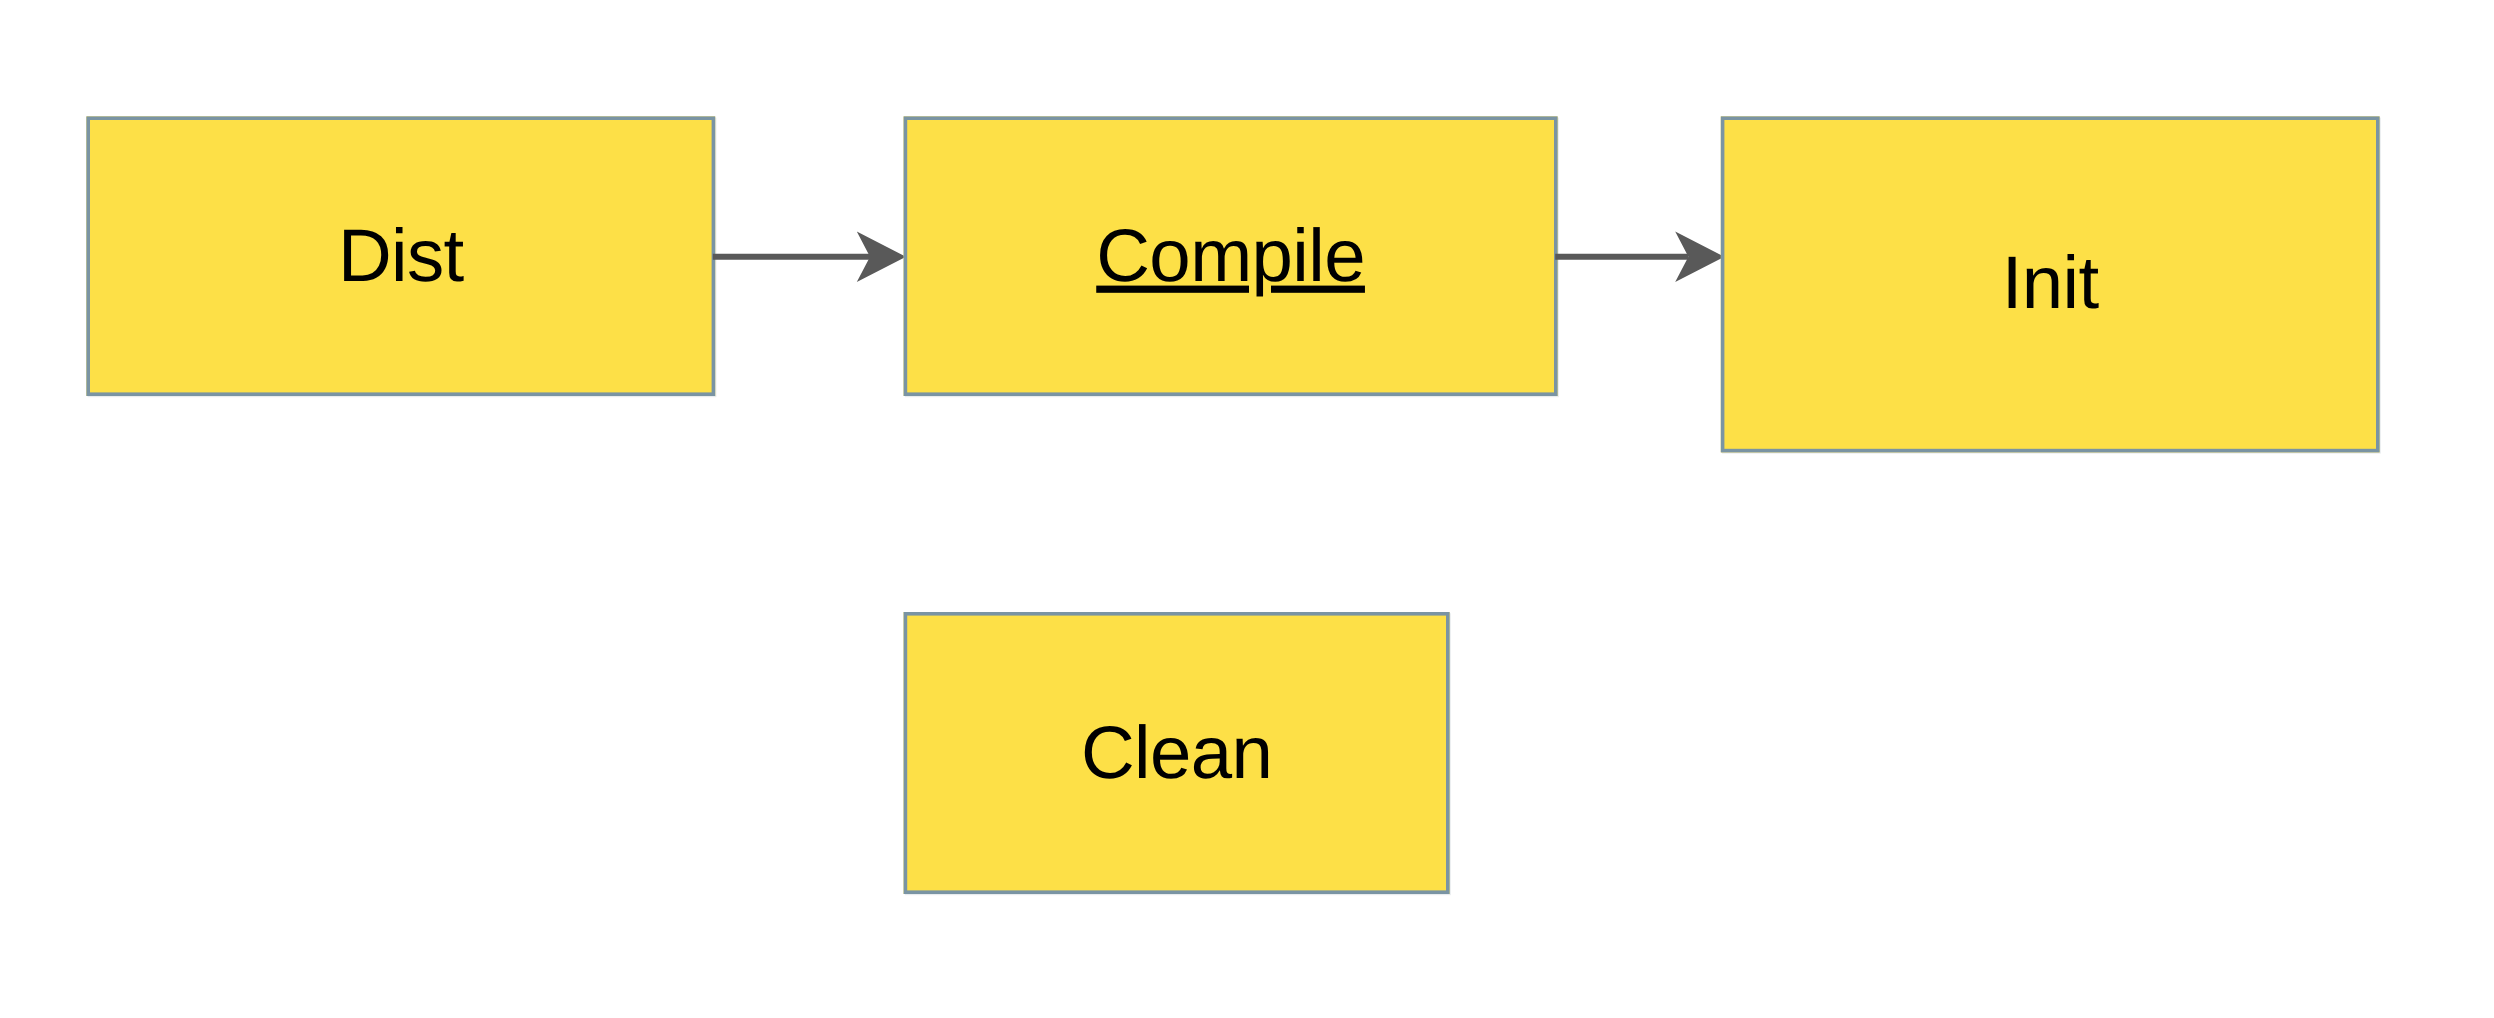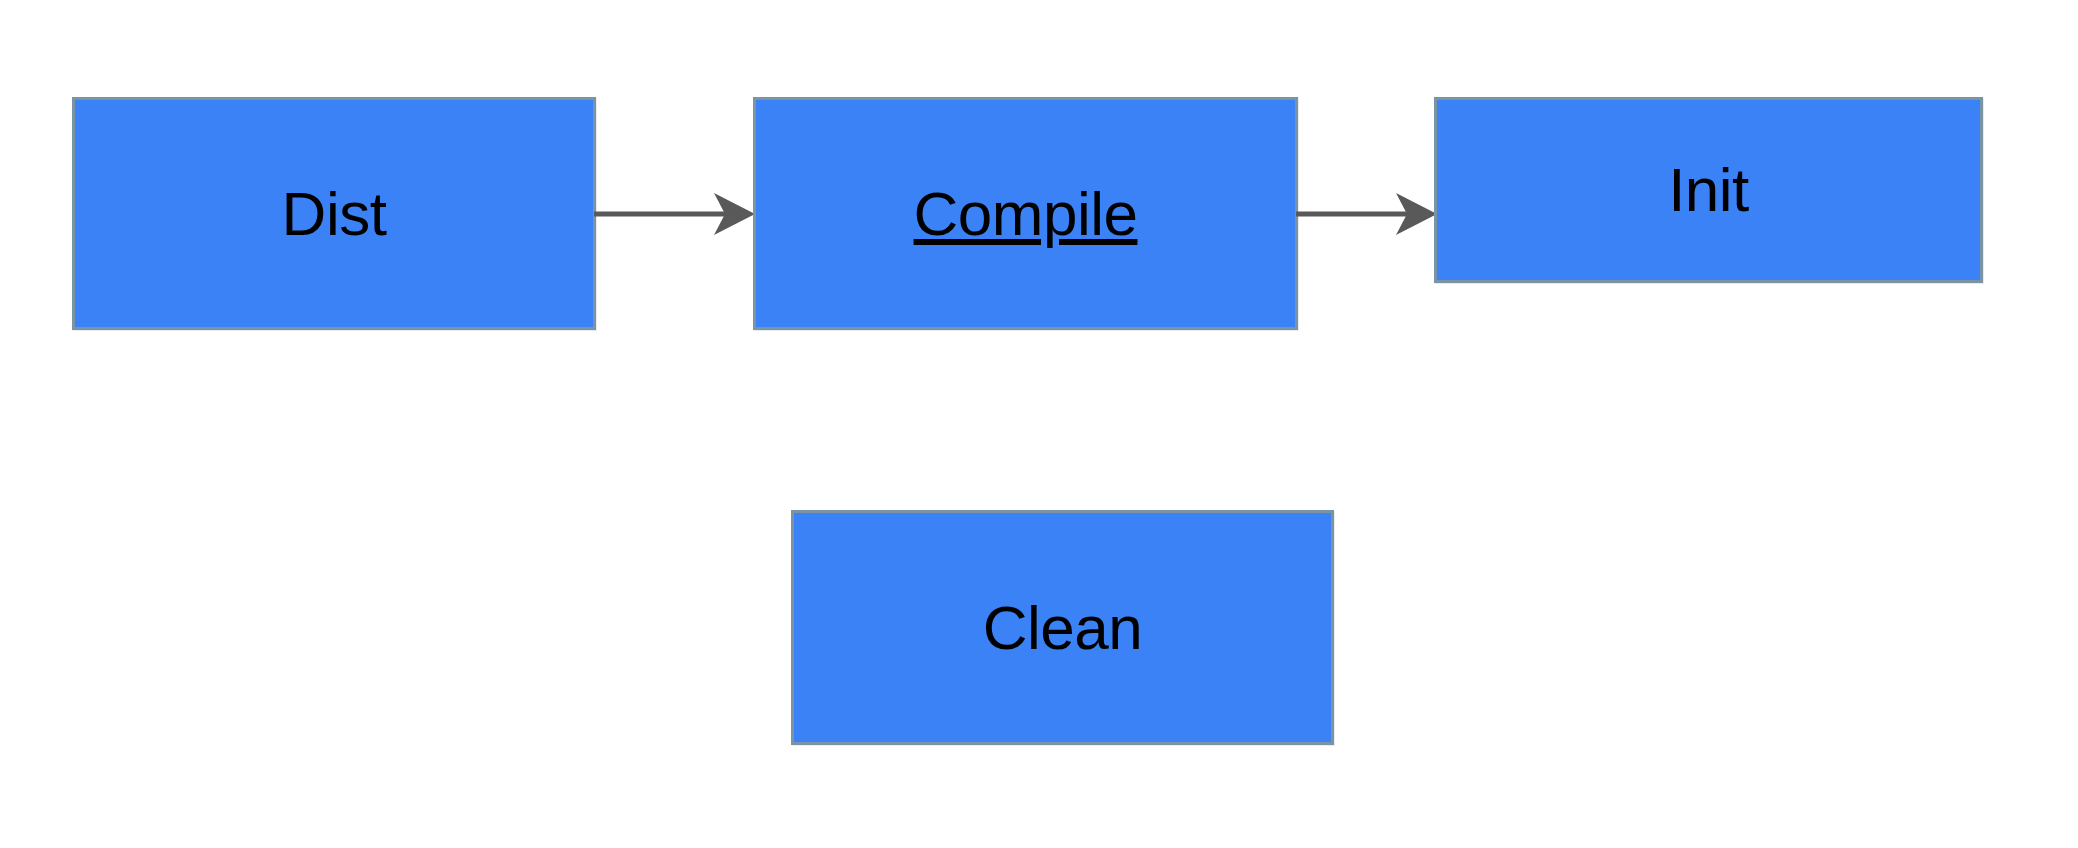--- a/index.html
+++ b/index.html
@@ -17,43 +17,43 @@
     width: 2078px;
     height: 848px;
     background: #ffffff;
     overflow: hidden;
   }
 
   
   .node {
     position: absolute;
     box-sizing: border-box;
-    background: #3b82f6;
+    background: #fde047;
     border: 3px solid #7a94a3;
     box-shadow: 1px 1px 0 0 #e8ecee;
     display: flex;
     align-items: center;
     justify-content: center;
   }
   .node-label {
     font-family: "Liberation Sans", sans-serif;
     font-size: 62px;
     font-weight: 400;
     line-height: 1;
     color: #000000;
     letter-spacing: -0.5px;
     white-space: nowrap;
     -webkit-font-smoothing: antialiased;
   }
 
   
   #node-dist    { left: 72px;   top: 97px;  width: 524px; height: 233px; }
   #node-compile { left: 753px;  top: 97px;  width: 545px; height: 233px; text-decoration: underline; }
-  #node-init    { left: 1434px; top: 97px;  width: 549px; height: 186px; }
-  #node-clean   { left: 791px;  top: 510px; width: 543px; height: 235px; }
+  #node-init    { left: 1434px; top: 97px;  width: 549px; height: 280px; }
+  #node-clean   { left: 753px;  top: 510px; width: 455px; height: 235px; }
 
   
   .edge {
     position: absolute;
     overflow: visible;
   }
   #edge-dist-compile { left: 594px;  top: 190px; width: 165px; height: 48px; }
   #edge-compile-init { left: 1296px; top: 190px; width: 145px; height: 48px; }
 
   .edge-line,

